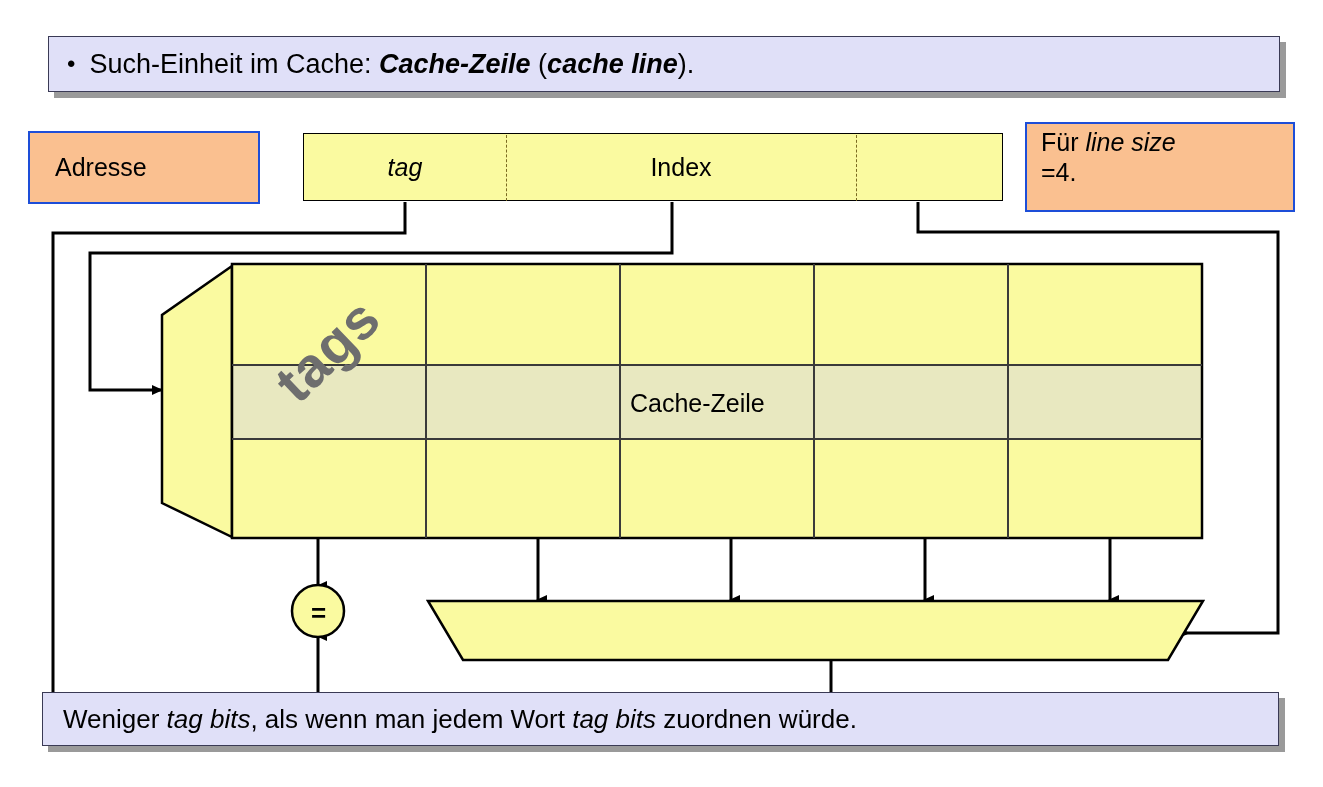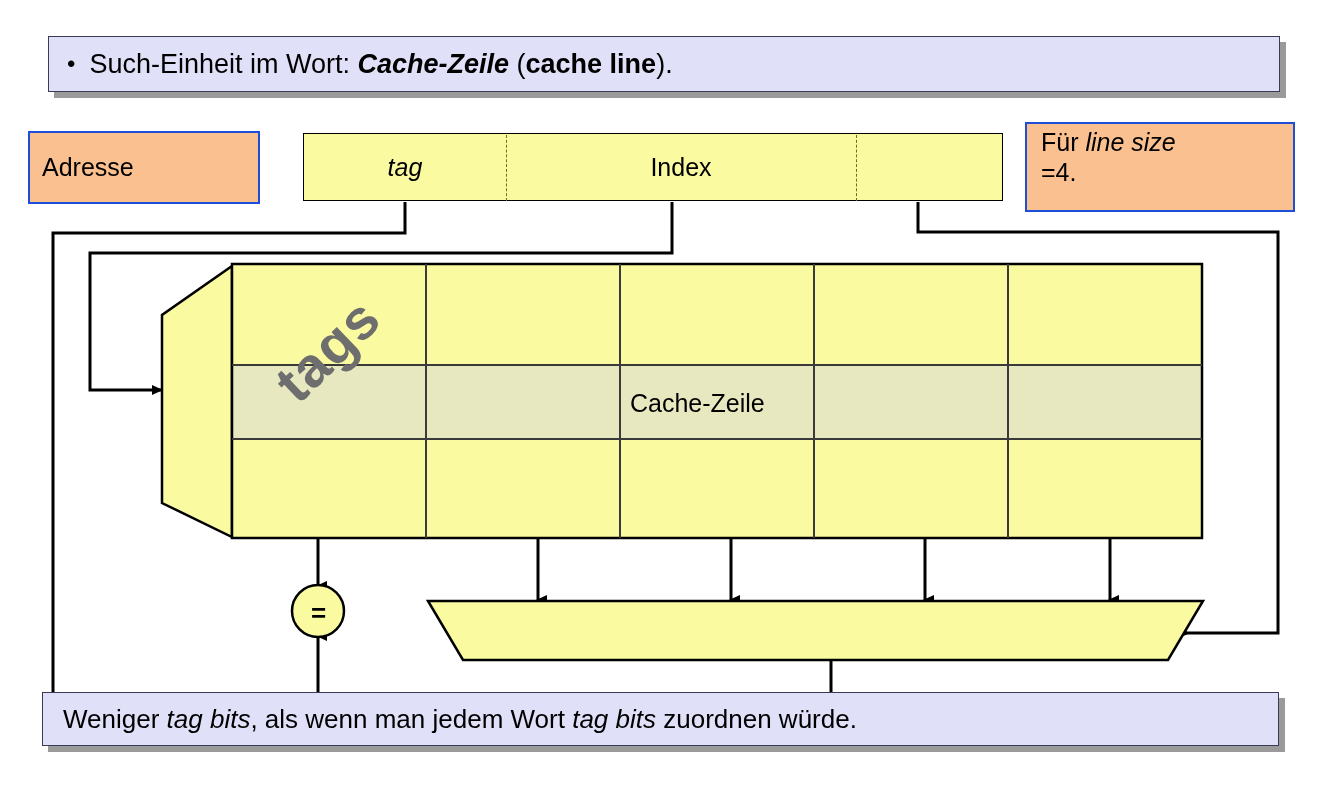--- a/index.html
+++ b/index.html
@@ -44,39 +44,39 @@
     color: #000;
   }
   .bullet-dot {
     display: inline-block;
     margin-right: 14px;
     font-size: 24px;
     line-height: 1;
   }
   .i { font-style: italic; }
   .b { font-weight: bold; }
-  .bi { font-weight: bold; }
+  .bi { font-weight: bold; font-style: italic; }
 
   
   .orange-box {
     position: absolute;
     box-sizing: border-box;
     background: #FAC090;
     border: 2px solid #1d4ed8;
     color: #000;
   }
   #address-label-box {
     left: 28px;
     top: 131px;
     width: 232px;
     height: 73px;
     font-size: 25px;
     display: flex;
     align-items: center;
-    padding-left: 12px;
+    padding-left: 25px;
   }
   #linesize-note-box {
     left: 1025px;
     top: 122px;
     width: 270px;
     height: 90px;
     font-size: 25px;
     padding: 4px 0 0 14px;
     line-height: 1.18;
   }
@@ -224,21 +224,21 @@
   </g>
 
   <g>
     <path d="M831,660 L831,712" fill="none" stroke="#000" stroke-width="3" marker-end="url(#arrowDown)"></path>
   </g>
 </svg>
 
 <div class="banner" id="title-banner">
   <span class="bullet-dot">•</span>
   <span>
-    <span>Such-Einheit im Wort: </span><span class="b"><span class="i">Cache-Zeile</span></span><span> (</span><span class="bi">cache line</span><span>).</span>
+    <span>Such-Einheit im Cache: </span><span class="b"><span class="i">Cache-Zeile</span></span><span> (</span><span class="bi">cache line</span><span>).</span>
   </span>
 </div>
 
 <div class="orange-box" id="address-label-box">
   <span>Adresse</span>
 </div>
 
 <div id="address-field">
   <div class="addr-seg" id="addr-seg-tag">
     <span class="i">tag</span>

